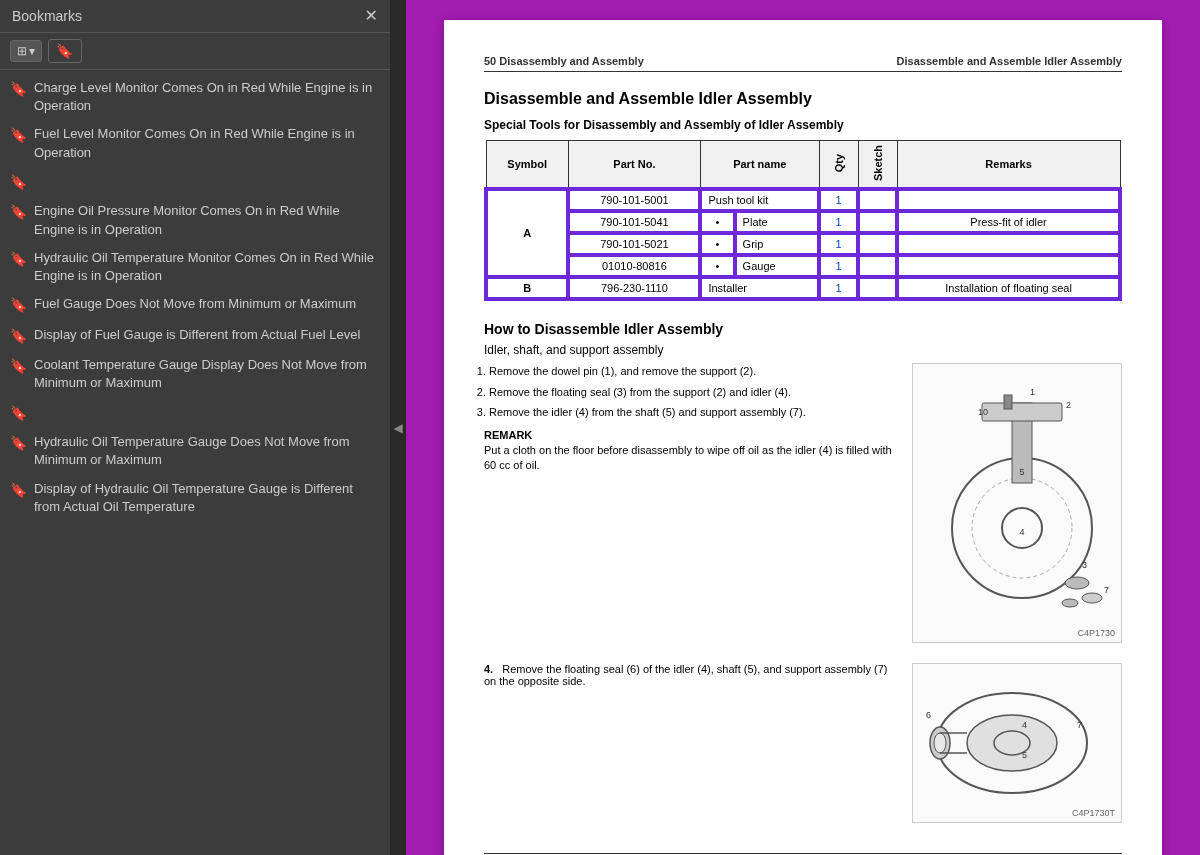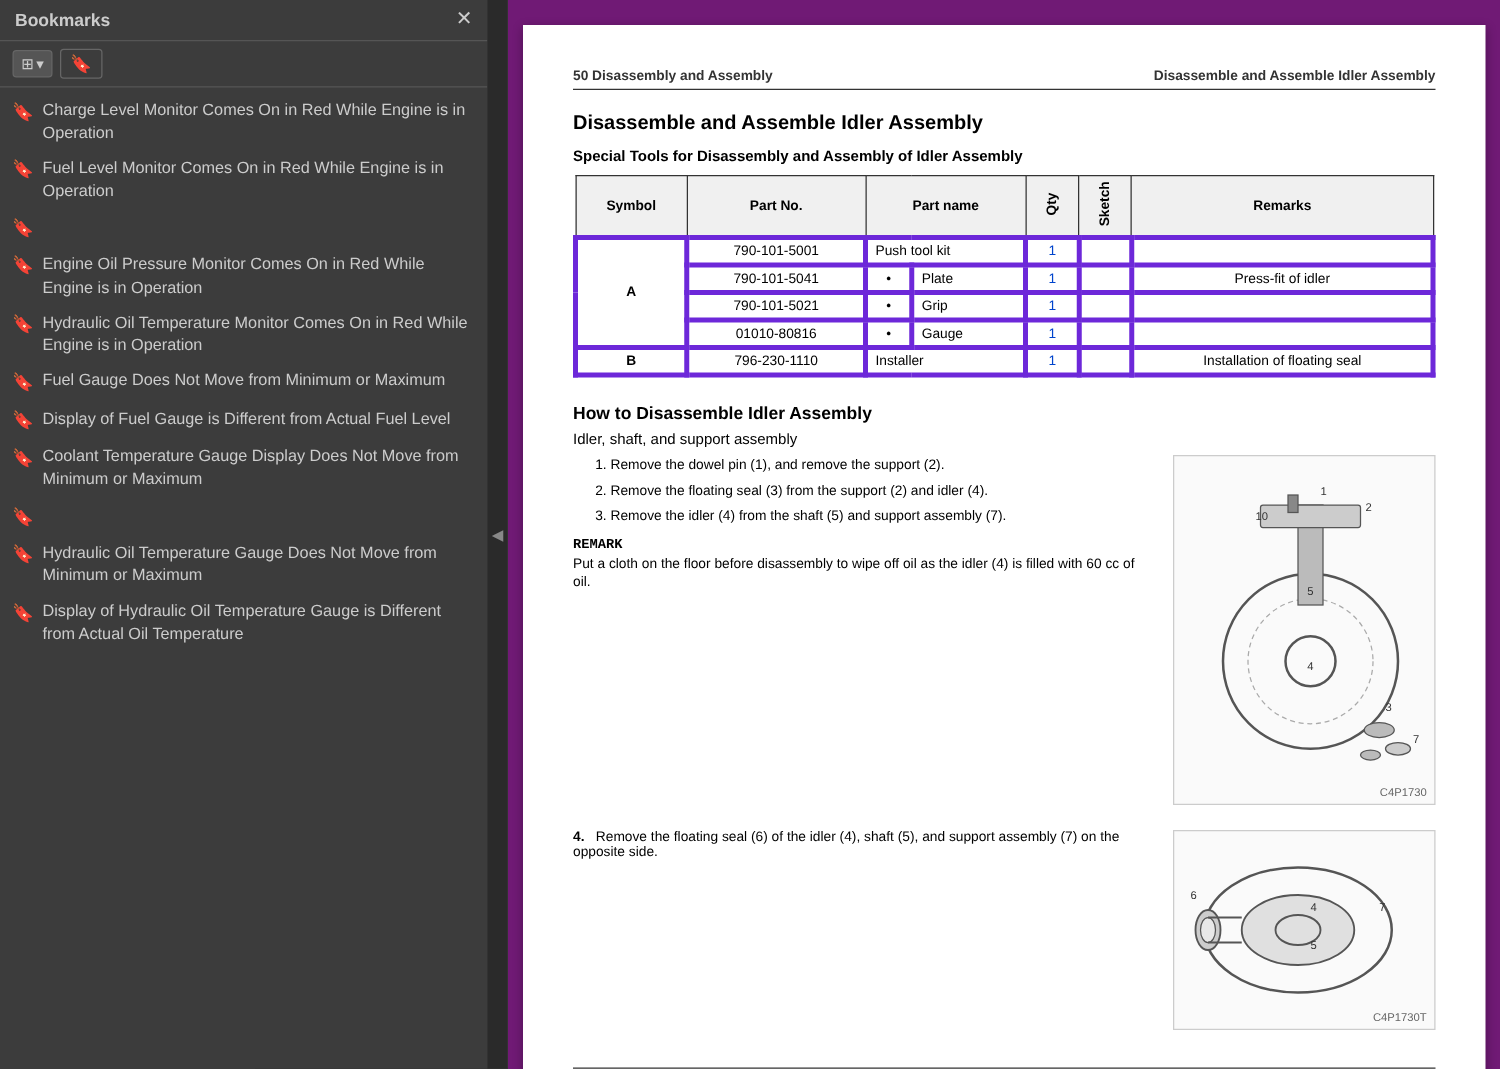--- a/index.html
+++ b/index.html
@@ -28,21 +28,21 @@
       align-items: center;
       justify-content: space-between;
       padding: 8px 12px;
       background: #3c3c3c;
       border-bottom: 1px solid #555;
     }
 
     .bookmarks-title {
       color: #ccc;
       font-size: 14px;
-      font-weight: bold;
+      font-weight: normal;
     }
 
     .close-btn {
       color: #ccc;
       font-size: 16px;
       cursor: pointer;
       background: none;
       border: none;
       line-height: 1;
     }
@@ -131,24 +131,24 @@
       justify-content: center;
       cursor: pointer;
       color: #888;
       font-size: 12px;
       flex-shrink: 0;
     }
 
     
     .right-panel {
       flex: 1;
-      background: #701a75;
+      background: #a21caf;
       overflow-y: auto;
       overflow-x: auto;
-      padding: 20px 12px;
+      padding: 20px 38px;
     }
 
     .right-panel::-webkit-scrollbar {
       width: 12px;
     }
     .right-panel::-webkit-scrollbar-track {
       background: #ccc;
     }
     .right-panel::-webkit-scrollbar-thumb {
       background: #888;
@@ -241,37 +241,36 @@
       display: flex;
       gap: 20px;
       margin-bottom: 20px;
     }
 
     .steps-content {
       flex: 1;
     }
 
     .step-list {
-      margin-left: 30px;
+      margin-left: 5px;
       font-size: 11px;
       color: #000;
       line-height: 1.5;
       margin-bottom: 8px;
     }
 
     .step-list li {
       margin-bottom: 4px;
     }
 
     .remark-label {
       font-size: 11px;
       font-weight: bold;
       color: #000;
       margin-bottom: 2px;
-      font-family: Liberation Mono, monospace;
     }
 
     .remark-text {
       font-size: 11px;
       color: #000;
       line-height: 1.4;
     }
 
     .image-box {
       width: 210px;

